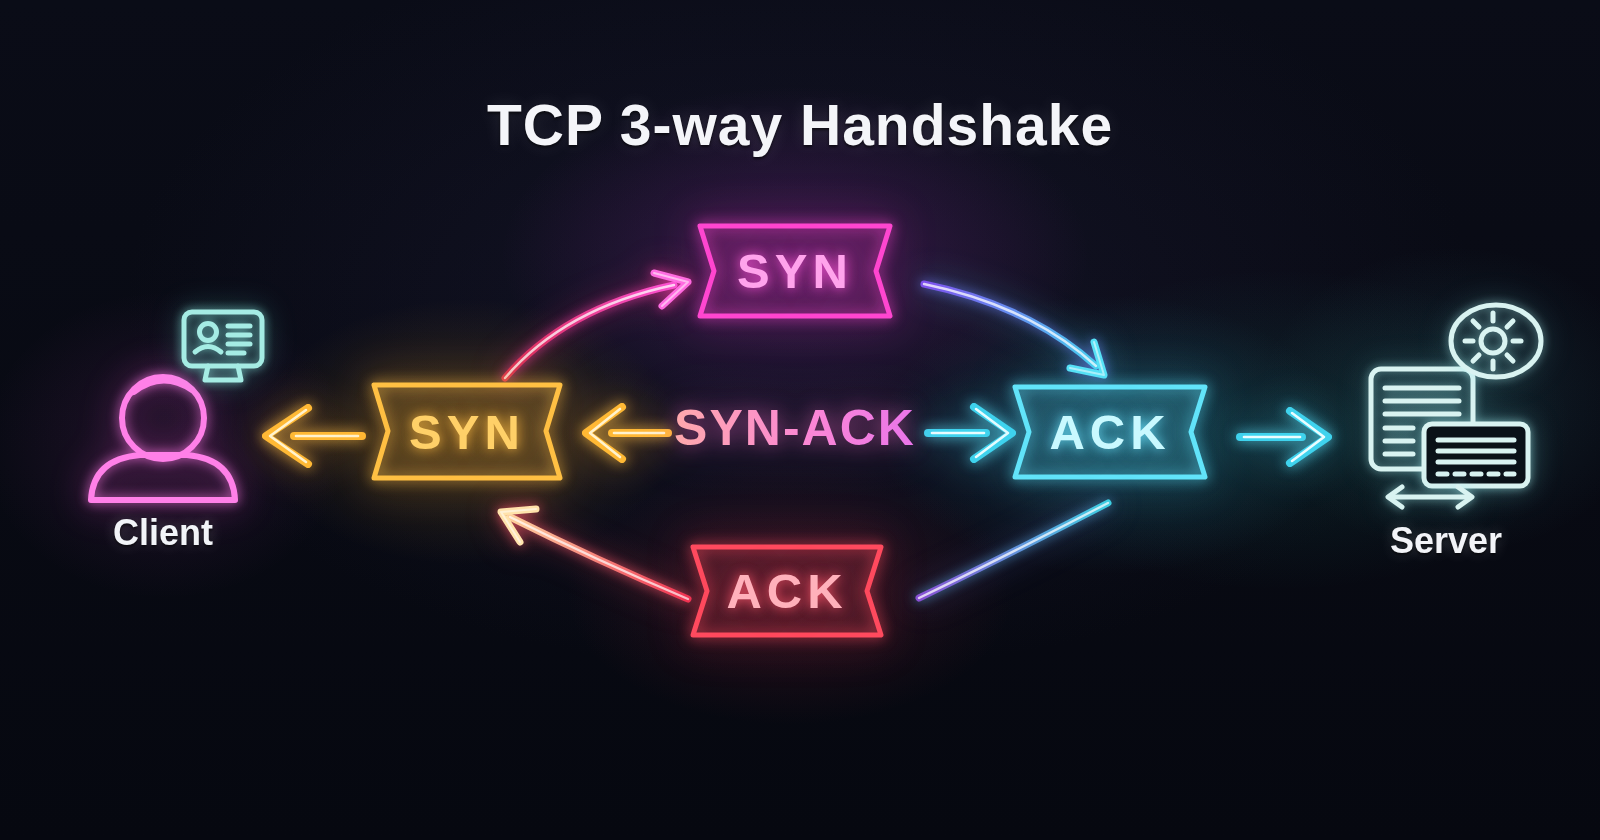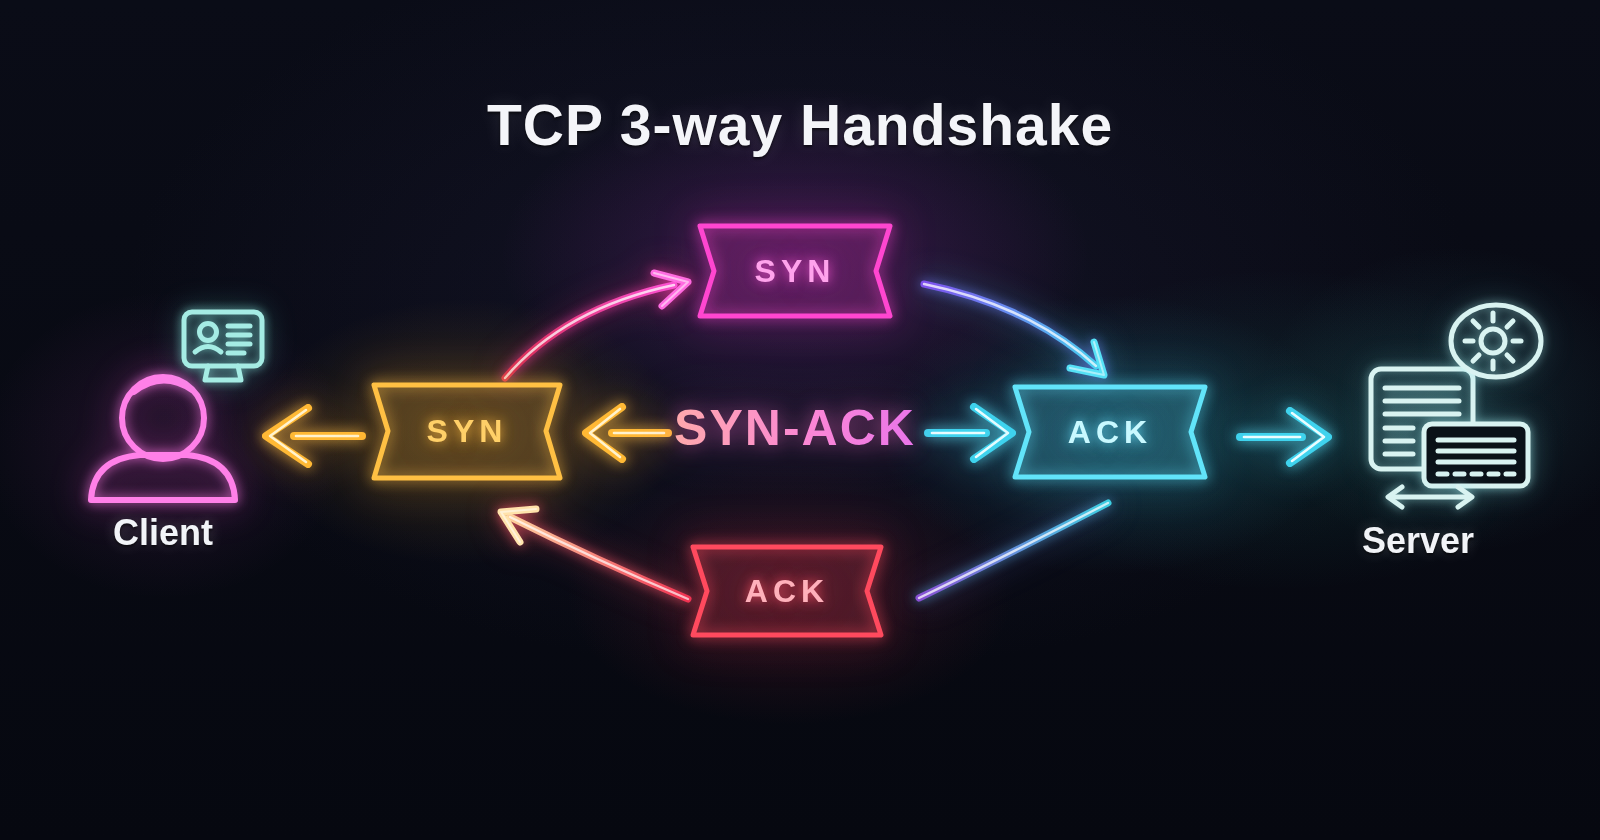--- a/index.html
+++ b/index.html
@@ -22,21 +22,21 @@
     position:absolute;left:0;right:0;top:92px;text-align:center;
     font-size:57px;font-weight:700;letter-spacing:1px;color:#f4f5f9;
     text-shadow:0 2px 3px rgba(0,0,0,.6),0 0 18px rgba(255,255,255,.12);
   }
   .node-label{
     position:absolute;width:220px;text-align:center;font-size:36px;font-weight:700;
     color:#f2f4f8;text-shadow:0 2px 3px rgba(0,0,0,.6),0 0 14px rgba(255,255,255,.22);
   }
   .box-label{
     position:absolute;display:flex;align-items:center;justify-content:center;
-    font-size:32px;font-weight:800;letter-spacing:5px;
+    font-size:49px;font-weight:800;letter-spacing:5px;
   }
   .lbl-magenta{color:#ffa3ec;text-shadow:0 0 12px rgba(255,90,220,.9),0 0 30px rgba(255,60,200,.5);}
   .lbl-gold{color:#ffd068;text-shadow:0 0 12px rgba(255,190,70,.9),0 0 30px rgba(255,170,30,.5);}
   .lbl-cyan{color:#c9f9ff;text-shadow:0 0 12px rgba(110,230,255,.9),0 0 30px rgba(70,215,250,.5);}
   .lbl-red{color:#ffb1bb;text-shadow:0 0 12px rgba(255,90,110,.9),0 0 30px rgba(255,60,90,.5);}
   .synack{
     position:absolute;left:630px;top:396px;width:330px;height:64px;
     display:flex;align-items:center;justify-content:center;
     font-size:50px;font-weight:800;letter-spacing:2px;
     background:linear-gradient(90deg,#ffb49e 0%,#fb86d6 55%,#e26ef2 100%);
@@ -216,14 +216,14 @@
   <div class="title">TCP 3-way Handshake</div>
 
   <div class="box-label lbl-magenta" style="left:700px;top:226px;width:190px;height:90px;">SYN</div>
   <div class="box-label lbl-gold" style="left:374px;top:385px;width:186px;height:93px;">SYN</div>
   <div class="box-label lbl-cyan" style="left:1015px;top:387px;width:190px;height:90px;">ACK</div>
   <div class="box-label lbl-red" style="left:693px;top:547px;width:188px;height:88px;">ACK</div>
 
   <div class="synack">SYN-ACK</div>
 
   <div class="node-label" style="left:53px;top:512px;">Client</div>
-  <div class="node-label" style="left:1308px;top:520px;text-align:center;">Server</div>
+  <div class="node-label" style="left:1336px;top:520px;text-align:center;">Server</div>
 </div>
 
 </body></html>

